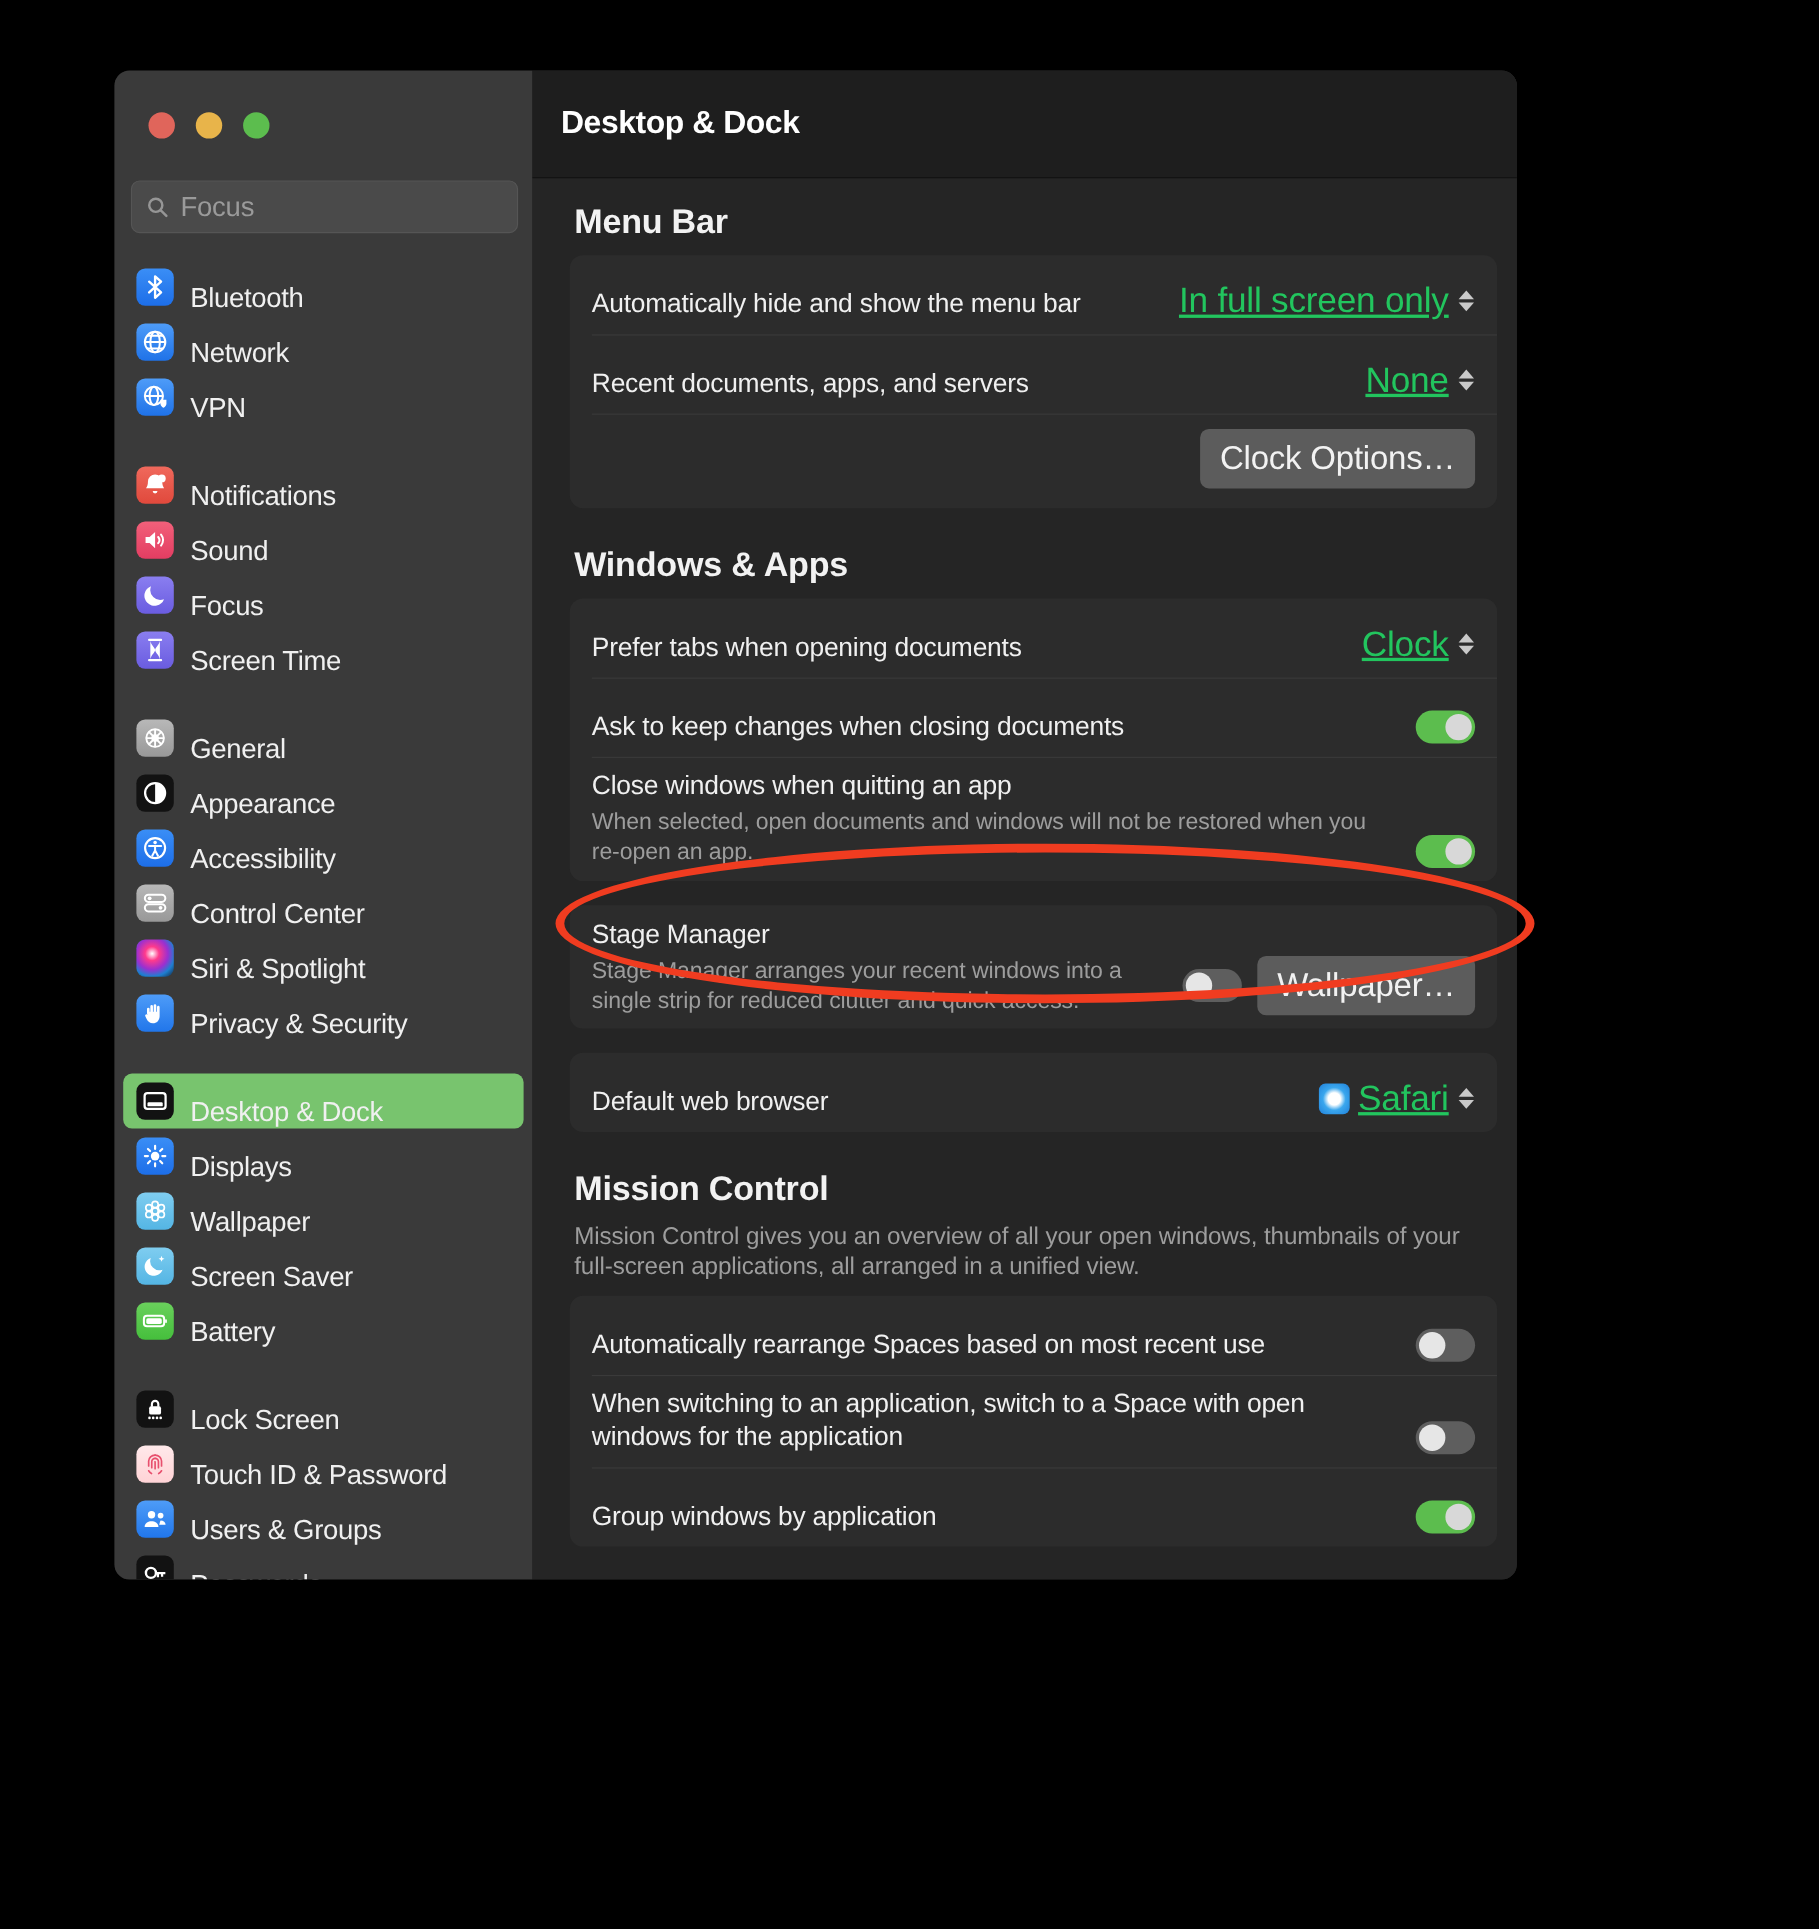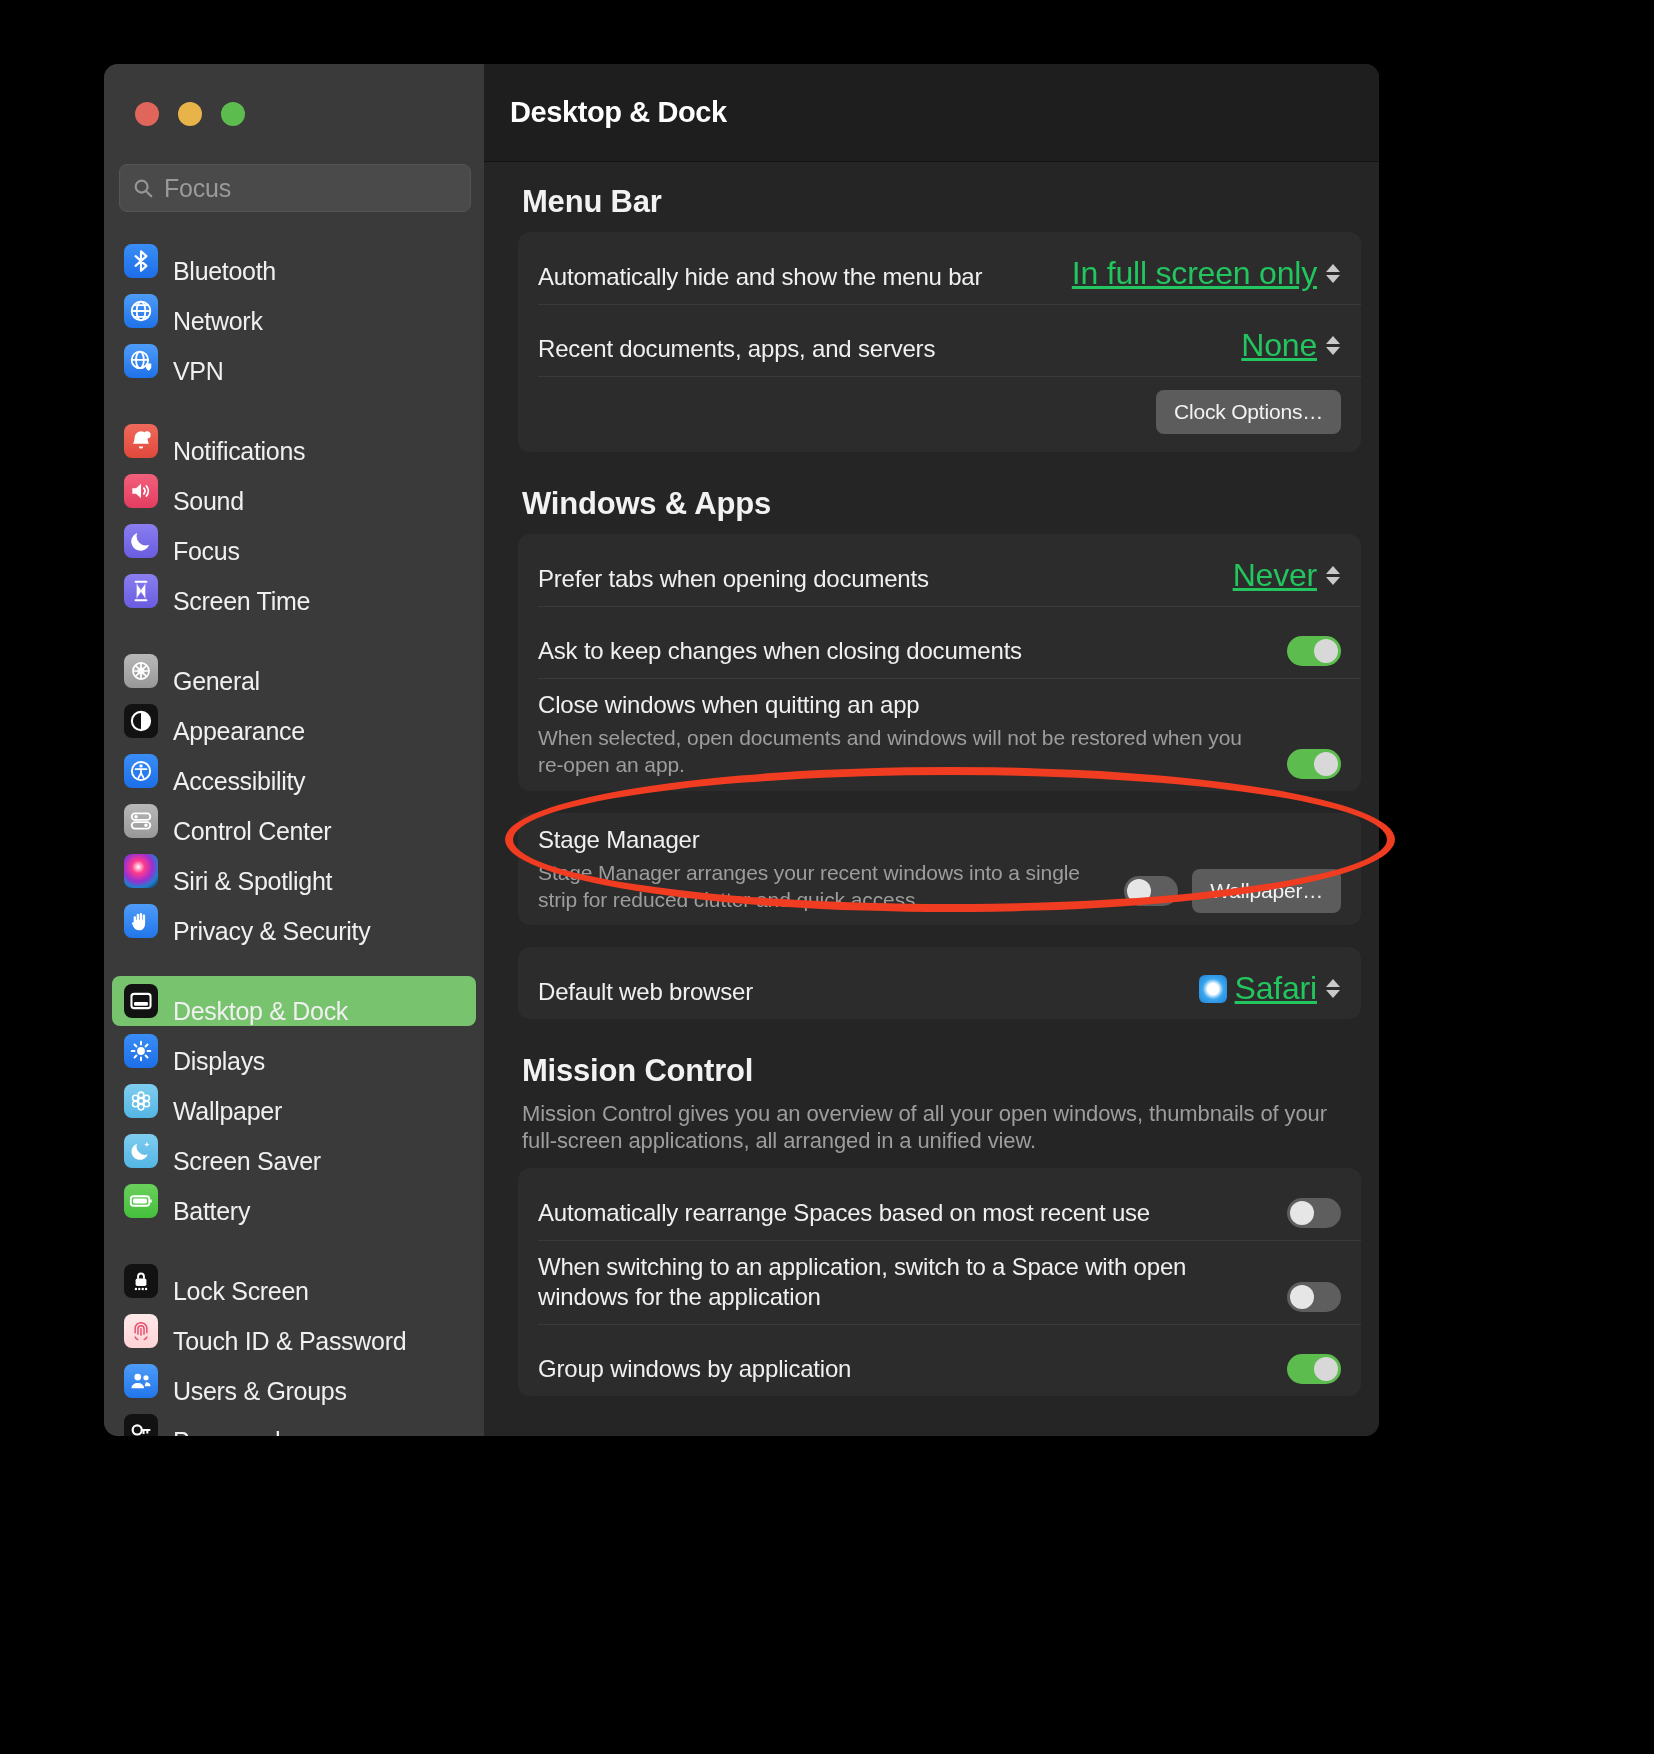--- a/index.html
+++ b/index.html
@@ -243,21 +243,21 @@
   }
   .chev i.up   { border-bottom: 8px solid #c9c9c9; }
   .chev i.down { border-top: 8px solid #c9c9c9; }
 
   
   .btn {
     background: #5c5c5c;
     color: #f2f2f2;
     border: none;
     border-radius: 8px;
-    font-size: 21px;
+    font-size: 30px;
     font-family: inherit;
     letter-spacing: -0.2px;
     padding: 10px 18px;
     cursor: default;
   }
 
   .btn-right-wrap {
     display: flex;
     justify-content: flex-end;
     padding: 14px 20px 18px 20px;
@@ -624,21 +624,21 @@
       </div>
 
       <div class="section-head">Windows &amp; Apps</div>
       <div class="card">
         <div class="row">
           <div class="row-text">
             <div class="row-label">Prefer tabs when opening documents</div>
           </div>
           <div class="row-ctl">
             <div class="popup">
-              <span>Never</span>
+              <span>Clock</span>
               <span class="chev">
                   <i class="up"></i>
                   <i class="down"></i>
                 </span>
             </div>
           </div>
         </div>
         <div class="row">
           <div class="row-text">
             <div class="row-label">Ask to keep changes when closing documents</div>

